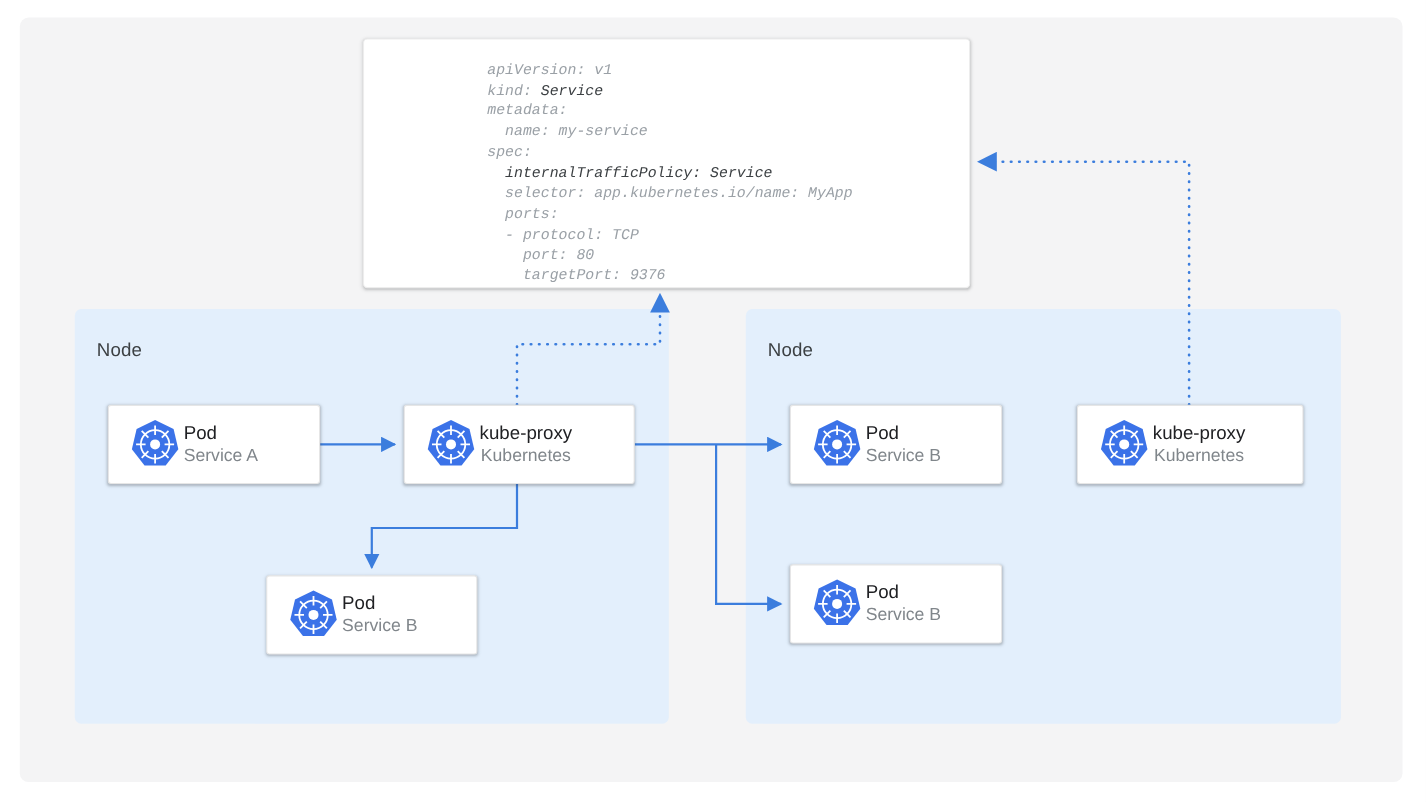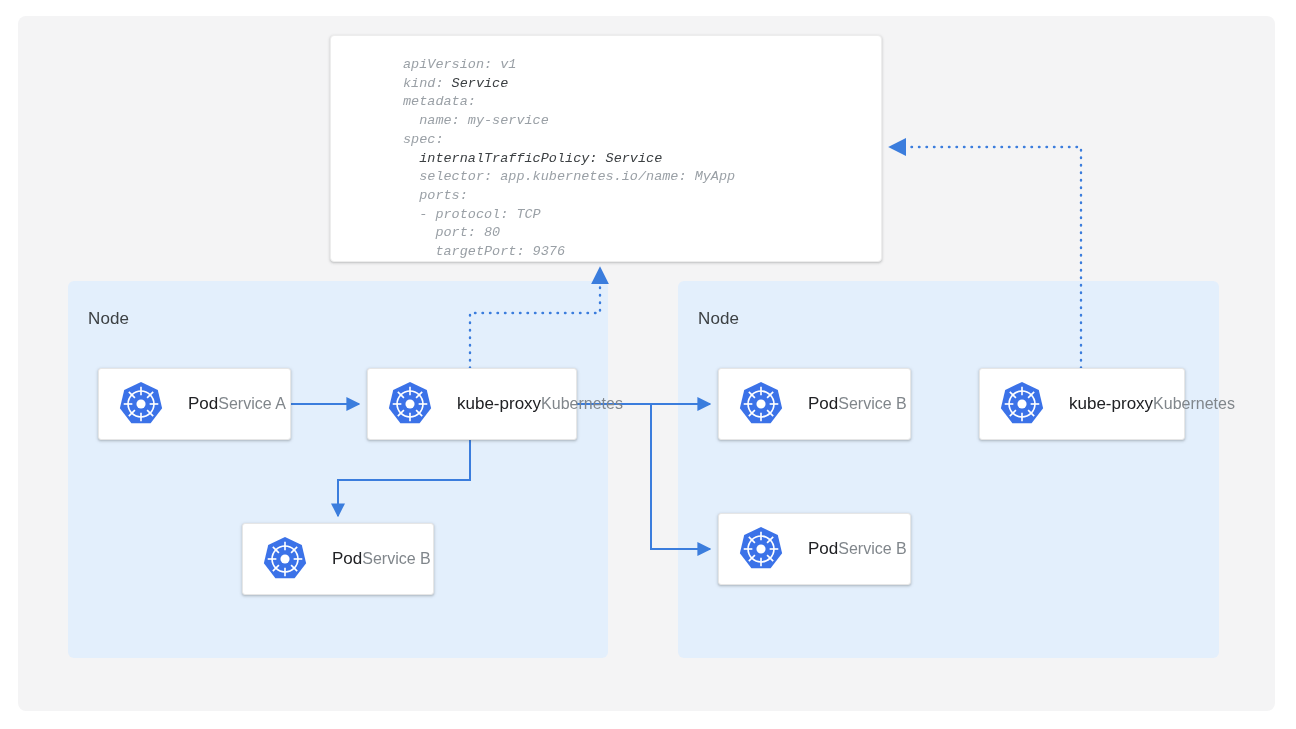--- a/index.html
+++ b/index.html
@@ -73,34 +73,36 @@
     box-sizing: border-box;
   }
   .card .k8s-ico {
     flex: 0 0 auto;
     margin-left: 18px;
     width: 48px;
     height: 48px;
     display: block;
   }
   .card .card-text {
-    margin-left: 23px;
+    margin-left: 2px;
     display: flex;
+    flex-direction: column;
     justify-content: center;
     line-height: 1.22;
   }
   .card .card-title {
     font-size: 17px;
     color: #202124;
     white-space: nowrap;
   }
   .card .card-sub {
     font-size: 16px;
     color: #80868b;
     white-space: nowrap;
+    text-align: center;
   }
 
   #card-pod-a       { left: 98px;  top: 368px; width: 193px; height: 72px; }
   #card-kube-proxy-l{ left: 367px; top: 368px; width: 210px; height: 72px; }
   #card-pod-b-left  { left: 242px; top: 523px; width: 192px; height: 72px; }
   #card-pod-b-top   { left: 718px; top: 368px; width: 193px; height: 72px; }
   #card-pod-b-bot   { left: 718px; top: 513px; width: 193px; height: 72px; }
   #card-kube-proxy-r{ left: 979px; top: 368px; width: 206px; height: 72px; }
 
   
@@ -112,21 +114,21 @@
     height: 227px;
     background: #ffffff;
     border: 1px solid #ededed;
     border-radius: 4px;
     box-shadow: 0 1px 2px rgba(60,64,67,.20), 0 1px 3px 1px rgba(60,64,67,.08);
     box-sizing: border-box;
     overflow: hidden;
   }
   #yaml-code {
     margin: 0;
-    padding: 20px 0 0 72px;
+    padding: 20px 0 0 112px;
     font-family: "Liberation Mono", "DejaVu Sans Mono", monospace;
     font-size: 13.5px;
     line-height: 18.7px;
     font-style: italic;
     color: #9aa0a6;
     white-space: pre;
   }
   #yaml-code .yb {
     font-weight: normal;
     color: #3c4043;

